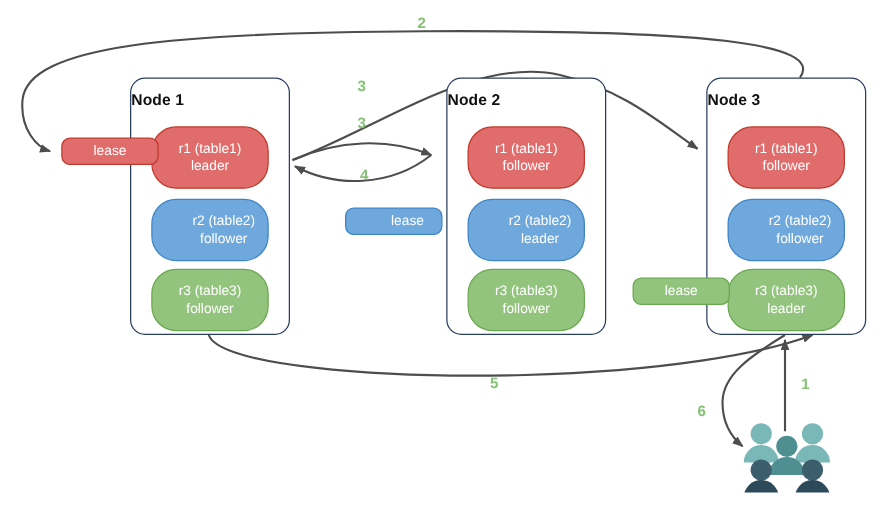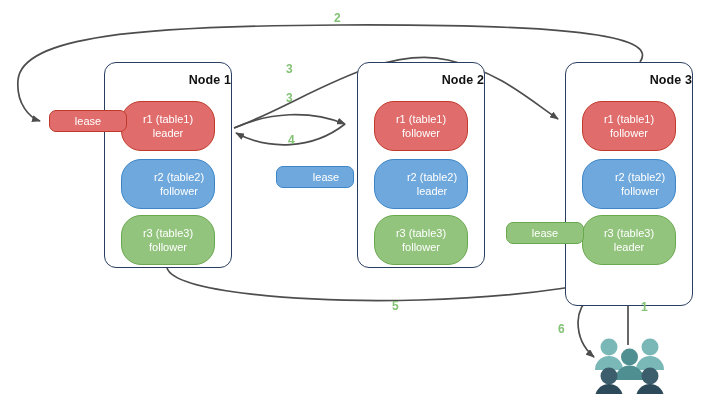--- a/index.html
+++ b/index.html
@@ -27,21 +27,21 @@
     box-sizing: border-box;
     border: 1.4px solid #2a3f5f;
     border-radius: 12px;
     background: #ffffff;
   }
   .node-title {
     position: absolute;
     left: 0;
     right: 0;
     top: 10px;
-    text-align: right;
+    text-align: left;
     font-size: 12.5px;
     font-weight: bold;
     color: #111111;
     letter-spacing: 0.1px;
   }
   .replica {
     position: absolute;
     box-sizing: border-box;
     left: 16px;
     right: 16px;
@@ -144,21 +144,21 @@
     <div class="replica r-blue" style="top:96px;">
       <span class="ln">r2 (table2)</span>
       <span class="ln">leader</span>
     </div>
     <div class="replica r-green" style="top:152px;">
       <span class="ln">r3 (table3)</span>
       <span class="ln">follower</span>
     </div>
   </div>
 
-  <div class="node-box" style="left:565px; top:62px; width:128px; height:244px;">
+  <div class="node-box" style="left:565px; top:62px; width:128px; height:206px;">
     <div class="node-title">Node 3</div>
     <div class="replica r-red" style="top:38px;">
       <span class="ln">r1 (table1)</span>
       <span class="ln">follower</span>
     </div>
     <div class="replica r-blue" style="top:96px;">
       <span class="ln">r2 (table2)</span>
       <span class="ln">follower</span>
     </div>
     <div class="replica r-green" style="top:152px;">

